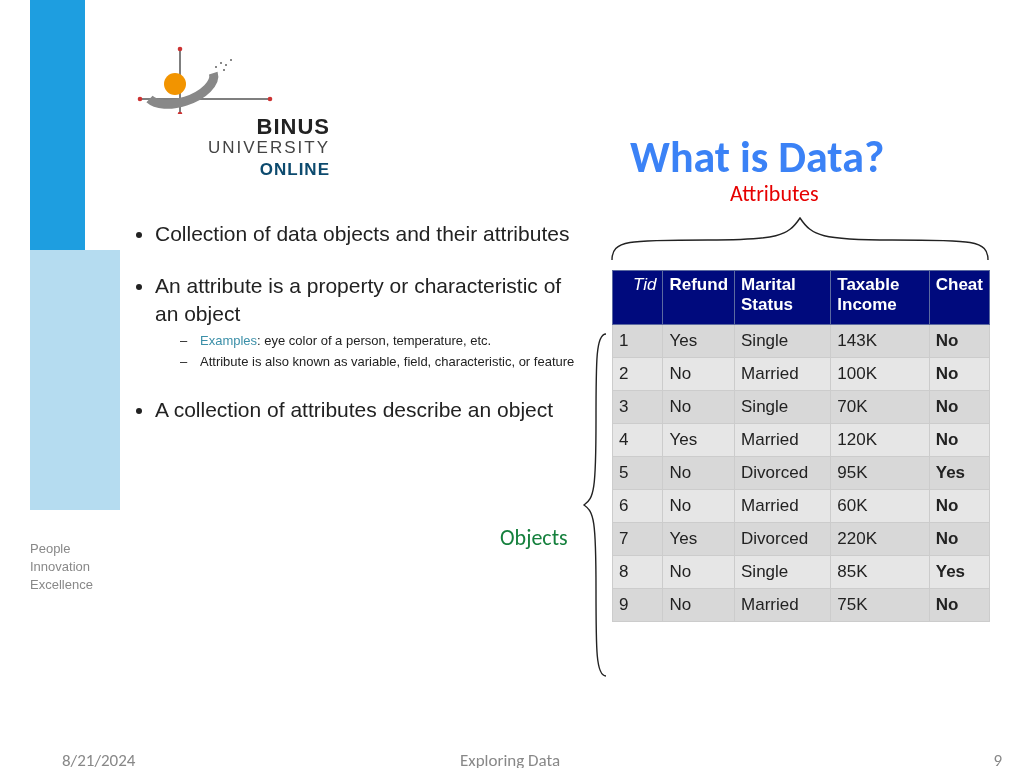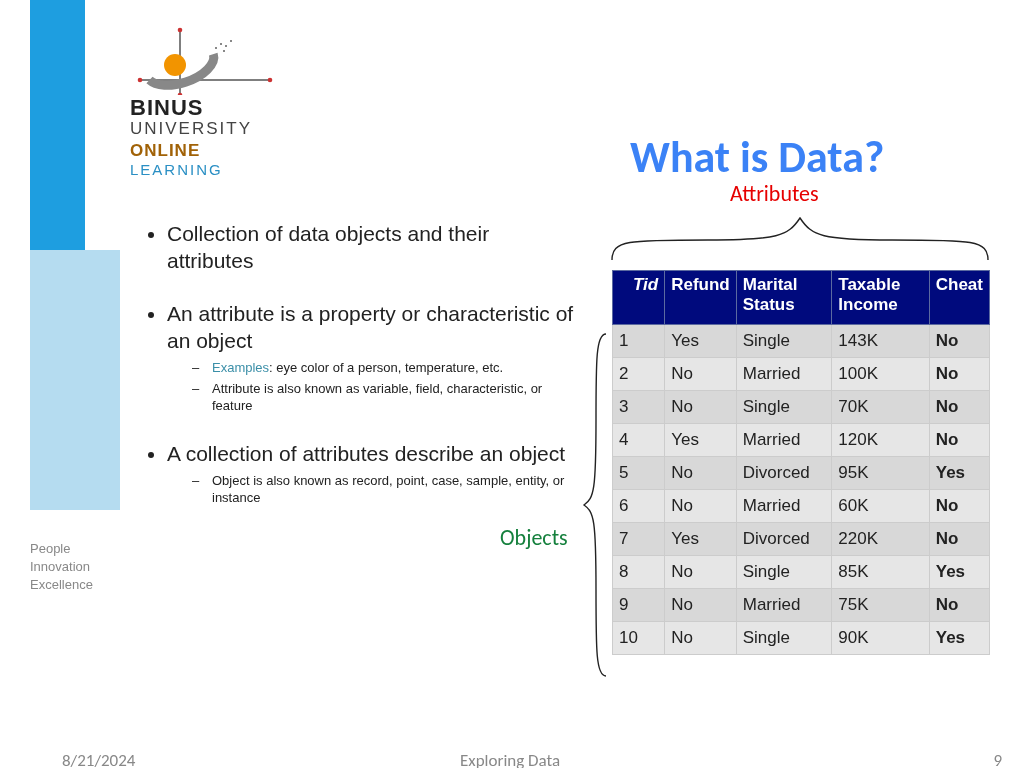--- a/index.html
+++ b/index.html
@@ -3,42 +3,42 @@
 <meta charset="utf-8">
 <style>
 * { margin:0; padding:0; box-sizing:border-box; }
 body { width:1024px; height:768px; font-family:Arial,Helvetica,sans-serif; background:#fff; position:relative; overflow:hidden; }
 
 .sidebar { position:absolute; left:0; top:0; width:105px; height:540px; }
 .blue-strip { position:absolute; left:30px; top:0; width:55px; height:250px; background:#1e9ee0; }
 .blue-pattern { position:absolute; left:30px; top:250px; width:90px; height:260px; background:#b5dcf0; }
 .tagline { position:absolute; left:30px; top:540px; font-size:13px; color:#888; line-height:1.4; }
 
-.logo-area { position:absolute; left:130px; top:25px; width:200px; height:160px; }
+.logo-area { position:absolute; left:130px; top:44px; width:200px; height:160px;text-align:right; }
 .logo-mark { position:relative; width:160px; height:70px; }
 .logo-text1 { font-weight:900; font-size:22px; color:#222; letter-spacing:1px; }
 .logo-text2 { font-size:17px; color:#444; letter-spacing:2px; margin-top:-2px; }
-.logo-text3 { font-weight:700; font-size:17px; color:#a16207; letter-spacing:1px; margin-top:2px; }
+.logo-text3 { font-weight:700; font-size:17px; color:#0c4a6e; letter-spacing:1px; margin-top:2px; }
 .logo-text4 { font-size:15px; color:#2a8fc4; letter-spacing:2px; }
 
 .title { position:absolute; left:630px; top:130px; font-size:44px; font-weight:900; color:#3b82f6; font-family:Calibri,Arial,sans-serif; }
 
 .attributes-label { position:absolute; left:730px; top:180px; font-size:22px; color:#e60000; font-family:Calibri,Arial,sans-serif;text-align:center; }
 .objects-label { position:absolute; left:500px; top:524px; font-size:22px; color:#15803d; font-family:Calibri,Arial,sans-serif; }
 
 .content-list { position:absolute; left:155px; top:220px; width:420px; font-size:21px; line-height:1.3; color:#222; }
-.content-list > li { list-style:disc; margin-left:12px; margin-bottom:25px; }
+.content-list > li { list-style:disc; margin-bottom:25px; }
 .content-list ul { margin-top:6px; }
 .content-list ul li { font-size:13px; list-style:none; margin-left:25px; margin-bottom:4px; position:relative; padding-left:20px; }
 .content-list ul li::before { content:"–"; position:absolute; left:0; color:#222; }
 .examples-word { color:#3b8fa8; }
 
 .data-table { position:absolute; left:612px; top:270px; border-collapse:collapse; width:378px; font-size:17px; }
 .data-table th { background:#000a7d; color:#fff; text-align:left; padding:4px 6px; border:1px solid #5c6aa0; font-weight:700; height:54px; vertical-align:top; }
-.data-table th.tid { font-style:italic; font-weight:700;padding-left:20px; }
+.data-table th.tid { font-style:italic; font-weight:400;padding-left:20px; }
 .data-table td { padding:2px 6px; border:1px solid #ccc; background:#d8d8d8; color:#222; height:33px; }
 .data-table tr:nth-child(even) td { background:#e6e6e6; }
 .cheat-no { color:#d40000; font-weight:700; }
 .cheat-yes { color:#d40000; font-weight:700; }
 
 .bracket-top { position:absolute; left:608px; top:210px; width:384px; height:54px; }
 .bracket-left { position:absolute; left:580px; top:330px; width:30px; height:350px; }
 
 .footer { position:absolute; bottom:18px; left:0; width:1024px; font-size:17px; color:#888; font-family:Calibri,Arial,sans-serif; }
 .footer .date { position:absolute; left:62px; }
@@ -74,21 +74,20 @@
           <rect x="95" y="20" width="2" height="2"></rect>
           <rect x="100" y="15" width="2" height="2"></rect>
           <rect x="85" y="22" width="2" height="2"></rect>
           <rect x="93" y="25" width="2" height="2"></rect>
         </g>
     </svg>
   </div>
   <div class="logo-text1">BINUS</div>
   <div class="logo-text2">UNIVERSITY</div>
   <div class="logo-text3">ONLINE</div>
-  <div class="logo-text4">LEARNING</div>
 </div>
 
 <div class="title">What is Data?</div>
 <div class="attributes-label">Attributes</div>
 <div class="objects-label">Objects</div>
 
 <svg class="bracket-top" viewBox="0 0 384 54">
   <path d="M 4 50 C 4 30 20 30 100 30 C 170 30 180 26 192 8 C 204 26 214 30 284 30 C 364 30 380 30 380 50" fill="none" stroke="#222" stroke-width="1.4"></path>
 </svg>
 <svg class="bracket-left" viewBox="0 0 30 350">
@@ -99,23 +98,20 @@
   <li><span>Collection of data objects and their attributes</span></li>
   <li>
     <span>An attribute is a property or characteristic of an object</span>
     <ul>
       <li><span class="examples-word" style="color:#3b8fa8">Examples</span><span>: eye color of a person, temperature, etc.</span></li>
       <li><span>Attribute is also known as variable, field, characteristic, or feature</span></li>
     </ul>
   </li>
   <li>
     <span>A collection of attributes describe an object</span>
-    <ul>
-      <li><span>Object is also known as record, point, case, sample, entity, or instance</span></li>
-    </ul>
   </li>
 </ul>
 
 <table class="data-table">
   <thead>
     <tr>
       <th class="tid">Tid</th>
       <th>Refund</th>
       <th>Marital Status</th>
       <th>Taxable Income</th>
@@ -179,27 +175,20 @@
         <td>85K</td>
         <td class="cheat-yes">Yes</td>
       </tr>
       <tr>
         <td>9</td>
         <td>No</td>
         <td>Married</td>
         <td>75K</td>
         <td class="cheat-no">No</td>
       </tr>
-      <tr>
-        <td>10</td>
-        <td>No</td>
-        <td>Single</td>
-        <td>90K</td>
-        <td class="cheat-yes">Yes</td>
-      </tr>
     </tbody>
 </table>
 
 <div class="footer">
   <span class="date">8/21/2024</span>
   <span class="subject">Exploring Data</span>
   <span class="pagenum">9</span>
 </div>
 
 </body></html>

